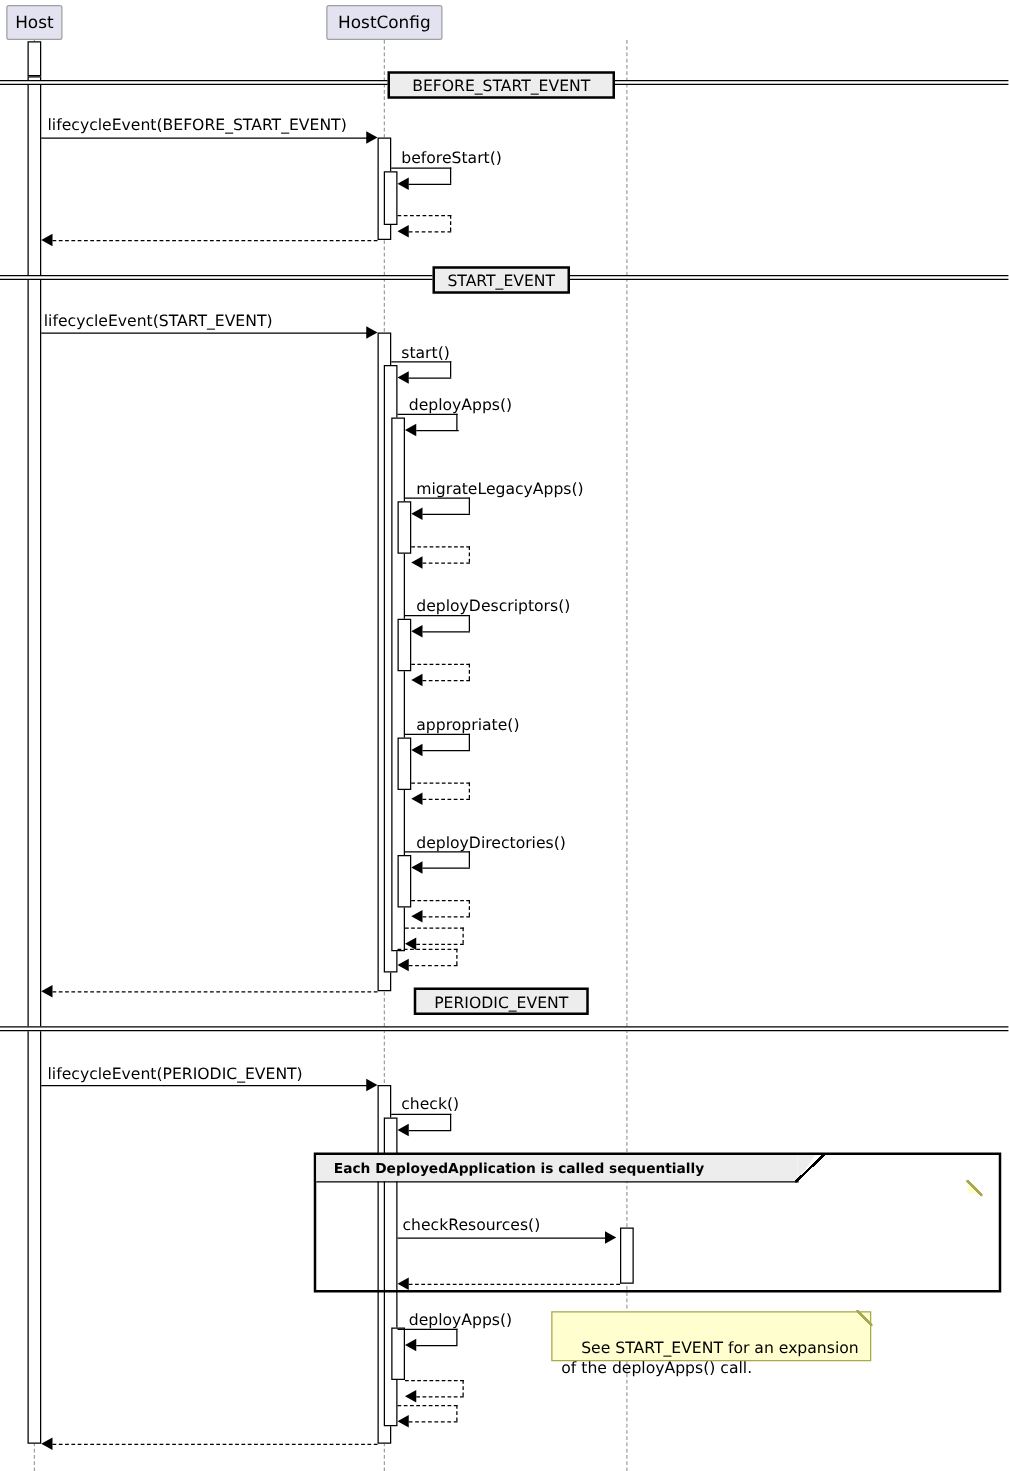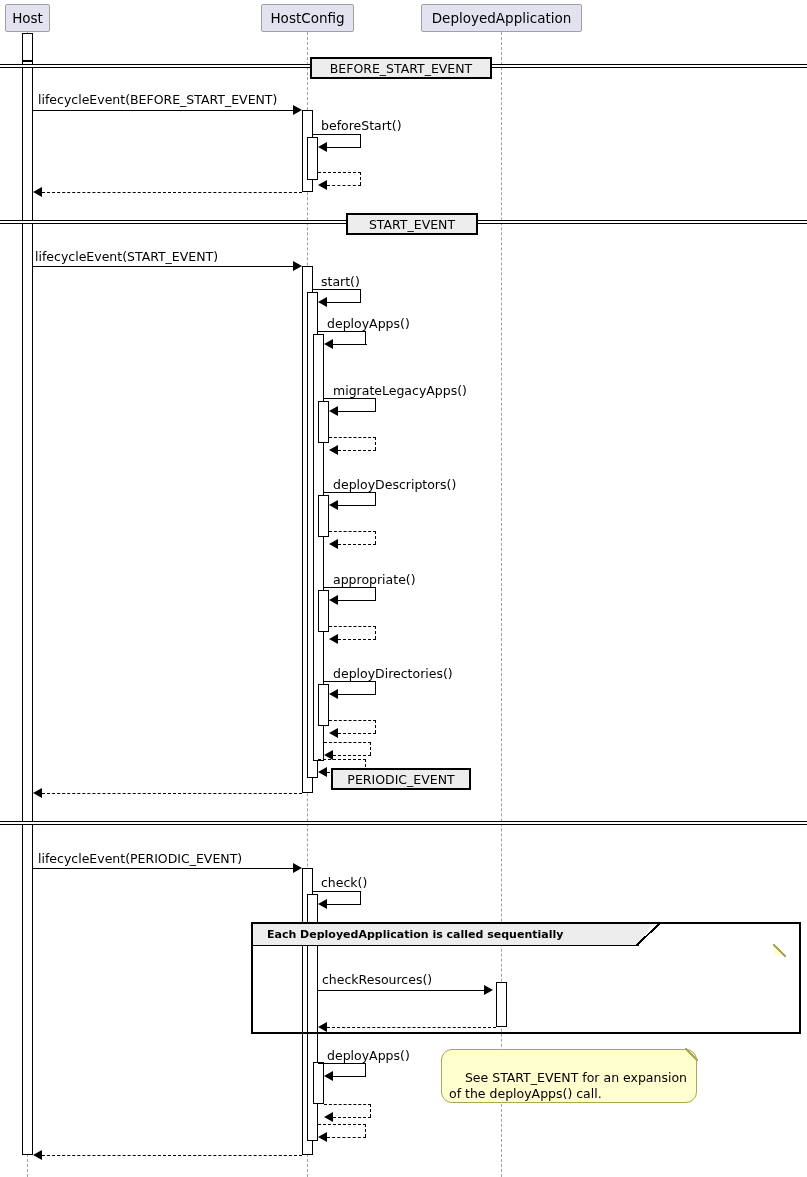--- a/index.html
+++ b/index.html
@@ -63,23 +63,20 @@
   <div class="lifeline" style="left:27px;top:32px;height:1145px;"></div>
   <div class="lifeline" style="left:307px;top:32px;height:1145px;"></div>
   <div class="lifeline" style="left:501px;top:32px;height:1145px;"></div>
 
   <div class="participant" style="left:5px;top:4px;width:45px;height:28px;">
     <span>Host</span>
   </div>
   <div class="participant" style="left:261px;top:4px;width:93px;height:28px;">
     <span>HostConfig</span>
   </div>
-  <div class="participant" style="left:421px;top:4px;width:161px;height:28px;">
-    <span>DeployedApplication</span>
-  </div>
 
   <div class="act" style="left:22px;top:33px;width:11px;height:28px;"></div>
   <div class="act" style="left:22px;top:61px;width:11px;height:1094px;"></div>
 
   <div class="divider-rule" style="top:64px;"></div>
   <div class="divider-box" style="left:310px;top:57px;width:182px;height:22px;">
     <span>BEFORE_START_EVENT</span>
   </div>
 
   <div class="msg-label" style="left:38px;top:92px;">lifecycleEvent(BEFORE_START_EVENT)</div>
@@ -98,21 +95,21 @@
 
   <div class="msg-line dashed" style="left:318px;top:172px;width:43px;"></div>
   <div class="msg-vert dashed" style="left:360px;top:172px;height:13px;"></div>
   <div class="msg-line dashed" style="left:327px;top:185px;width:34px;"></div>
   <div class="arrow-l" style="left:318px;top:180px;"></div>
 
   <div class="msg-line dashed" style="left:42px;top:192px;width:260px;"></div>
   <div class="arrow-l" style="left:33px;top:187px;"></div>
 
   <div class="divider-rule" style="top:220px;"></div>
-  <div class="divider-box" style="left:346px;top:213px;width:132px;height:22px;">
+  <div class="divider-box" style="left:346px;top:213px;width:110px;height:22px;">
     <span>START_EVENT</span>
   </div>
 
   <div class="msg-label" style="left:35px;top:249px;">lifecycleEvent(START_EVENT)</div>
   <div class="msg-line" style="left:33px;top:266px;width:264px;"></div>
   <div class="arrow-r" style="left:293px;top:261px;"></div>
 
   <div class="act" style="left:302px;top:266px;width:11px;height:527px;"></div>
 
   <div class="act" style="left:307px;top:292px;width:11px;height:486px;"></div>
@@ -182,21 +179,21 @@
 
   <div class="msg-line dashed" style="left:318px;top:759px;width:48px;"></div>
   <div class="msg-vert dashed" style="left:365px;top:759px;height:13px;"></div>
   <div class="msg-line dashed" style="left:327px;top:772px;width:39px;"></div>
   <div class="arrow-l" style="left:318px;top:767px;"></div>
 
   <div class="msg-line dashed" style="left:42px;top:793px;width:260px;"></div>
   <div class="arrow-l" style="left:33px;top:788px;"></div>
 
   <div class="divider-rule" style="top:821px;"></div>
-  <div class="divider-box" style="left:331px;top:768px;width:140px;height:22px;">
+  <div class="divider-box" style="left:331px;top:790px;width:140px;height:22px;">
     <span>PERIODIC_EVENT</span>
   </div>
 
   <div class="msg-label" style="left:38px;top:851px;">lifecycleEvent(PERIODIC_EVENT)</div>
   <div class="msg-line" style="left:33px;top:868px;width:264px;"></div>
   <div class="arrow-r" style="left:293px;top:863px;"></div>
 
   <div class="act" style="left:302px;top:868px;width:11px;height:287px;"></div>
 
   <div class="act" style="left:307px;top:894px;width:11px;height:247px;"></div>
@@ -241,21 +238,21 @@
   <div class="msg-line dashed" style="left:324px;top:1104px;width:47px;"></div>
   <div class="msg-vert dashed" style="left:370px;top:1104px;height:13px;"></div>
   <div class="msg-line dashed" style="left:333px;top:1117px;width:38px;"></div>
   <div class="arrow-l" style="left:324px;top:1112px;"></div>
 
   <div class="msg-line dashed" style="left:318px;top:1124px;width:48px;"></div>
   <div class="msg-vert dashed" style="left:365px;top:1124px;height:13px;"></div>
   <div class="msg-line dashed" style="left:327px;top:1137px;width:39px;"></div>
   <div class="arrow-l" style="left:318px;top:1132px;"></div>
 
-  <div class="note" style="left:441px;top:1049px;width:256px;height:54px;border-radius:11px;">
+  <div class="note" style="left:441px;top:1049px;width:256px;height:40px;">
     <span>See START_EVENT for an expansion
 of the deployApps() call.</span>
   </div>
   <div class="note-fold" style="left:686px;top:1049px;"></div>
   <div style="position:absolute;left:685px;top:1048px;width:13px;height:13px;
               background:linear-gradient(to bottom left,transparent 0,transparent calc(50% - 1px),#A8A850 calc(50% - 1px),#A8A850 calc(50% + 1px),transparent calc(50% + 1px),transparent 100%);"></div>
 
   <div class="msg-line dashed" style="left:42px;top:1155px;width:260px;"></div>
   <div class="arrow-l" style="left:33px;top:1150px;"></div>
 

